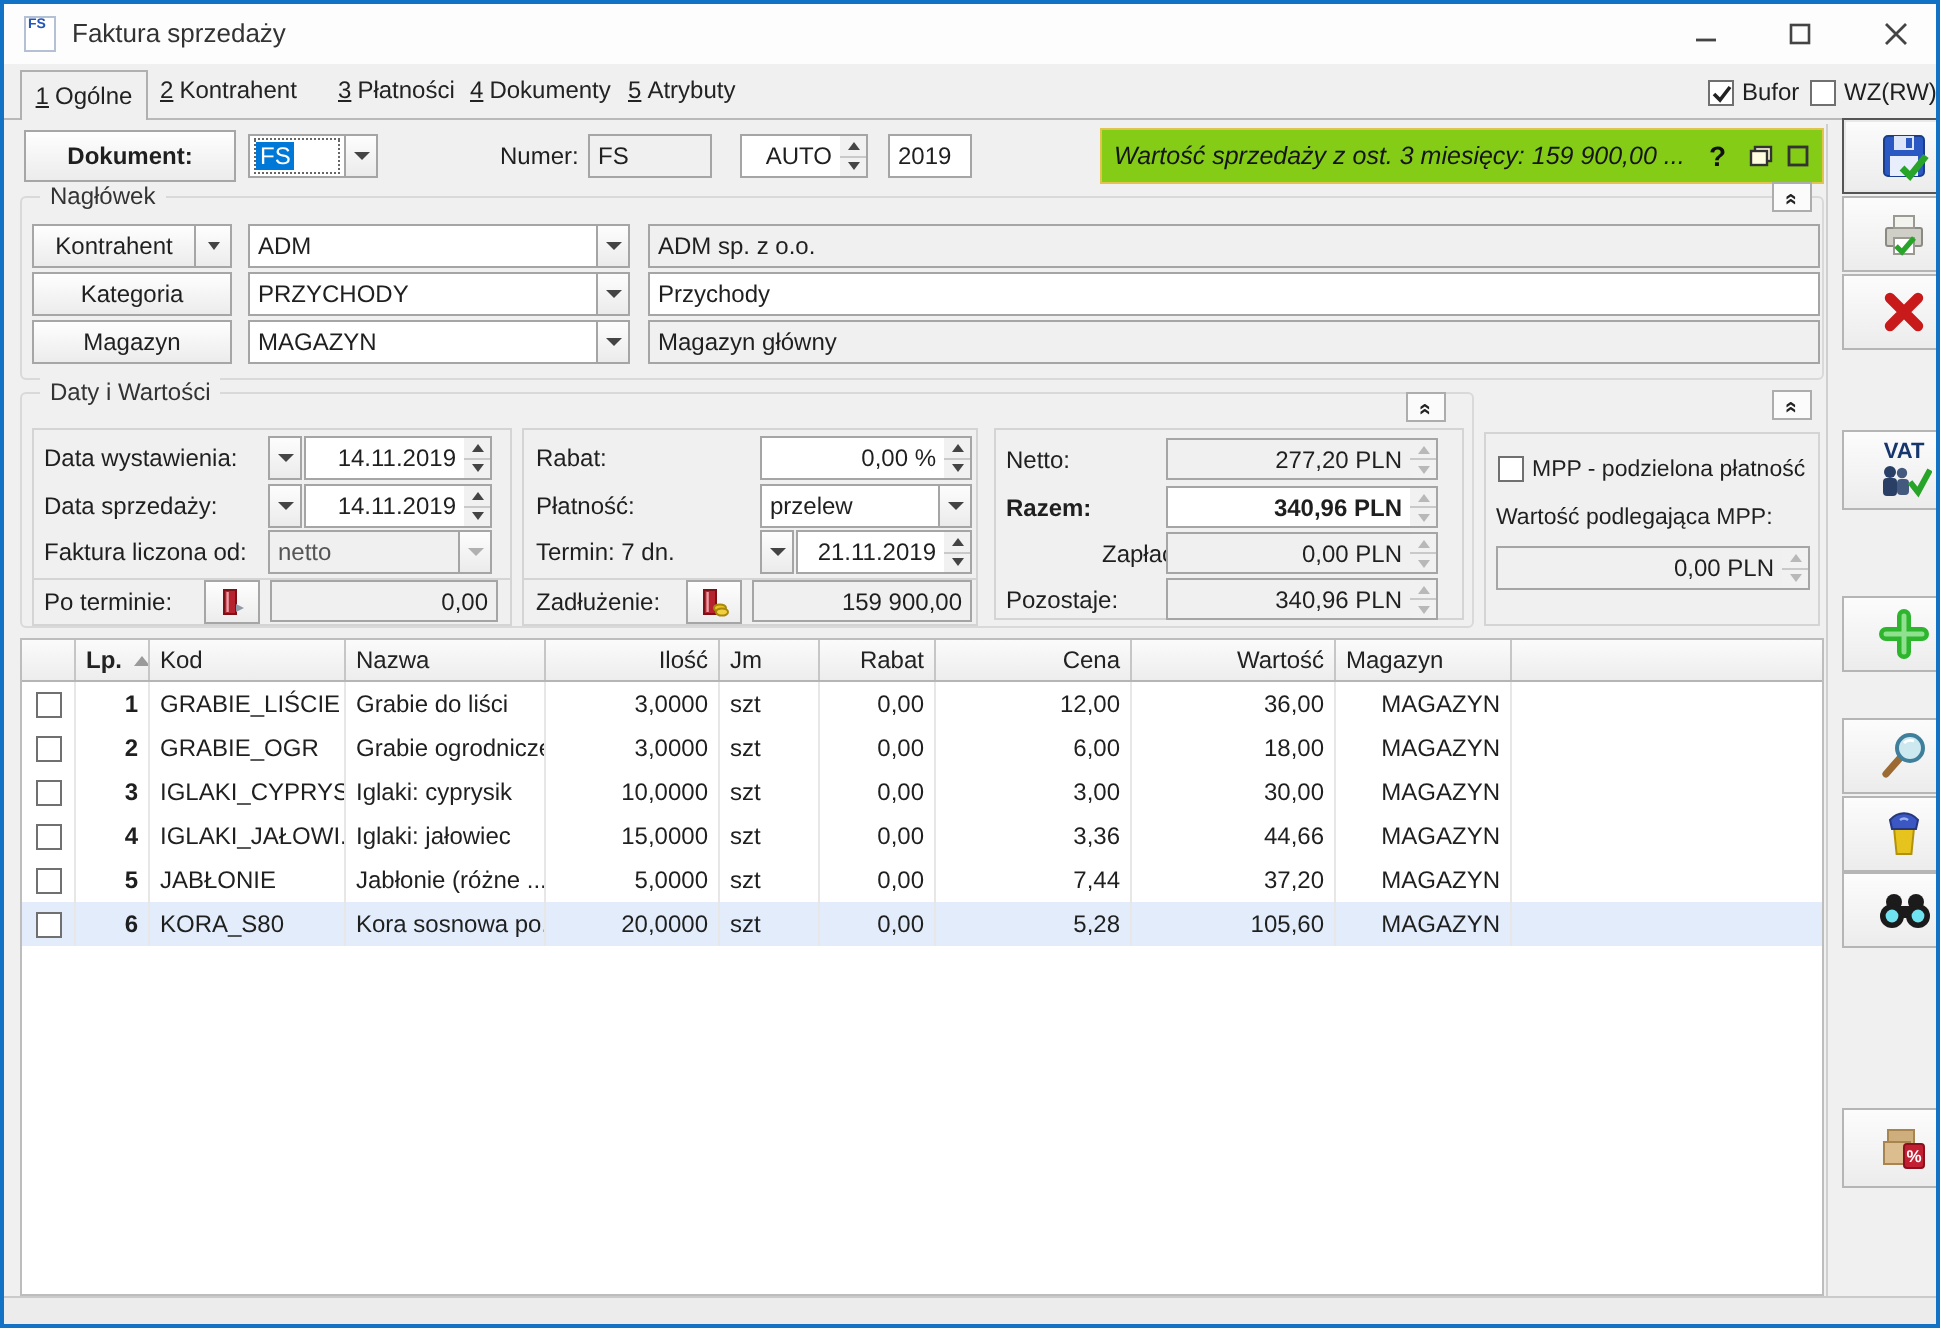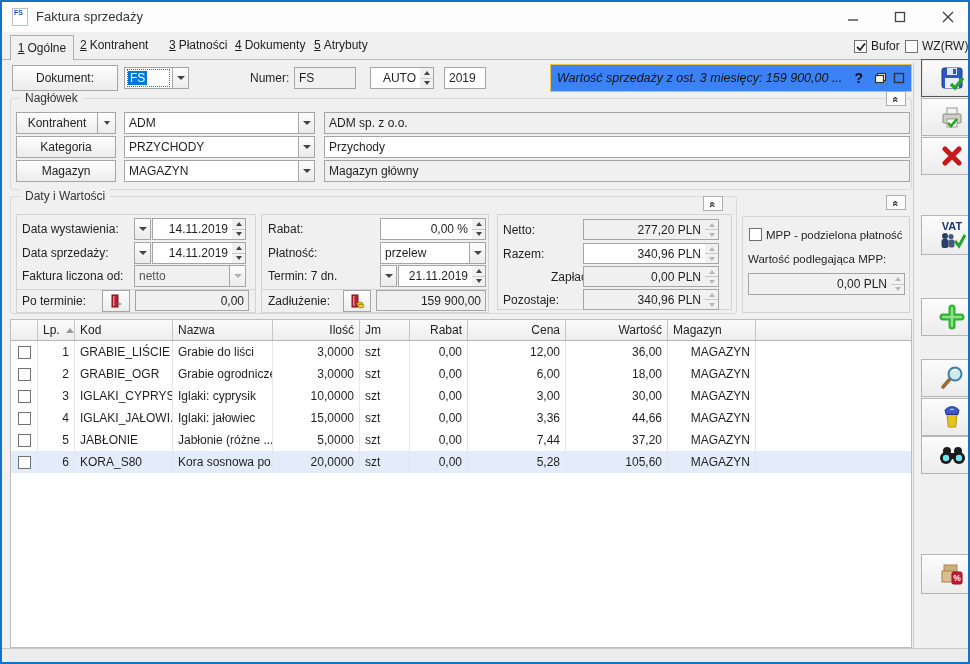--- a/index.html
+++ b/index.html
@@ -39,44 +39,44 @@
   .ca .td2 { border-left-width:4px; border-right-width:4px; border-top-width:4px; }
   .ca.dis .td2 { border-top-color:#b0b0b0; }
 
   .group { position:absolute; border:1px solid #d9d9d9; border-radius:3px; }
   .group-legend { position:absolute; background:#f0f0f0; padding:0 5px; color:#333; z-index:3; }
   .panel { position:absolute; border:1px solid #d4d4d4; }
   .chev { position:absolute; width:20px; height:15px; border:1px solid #adadad; background:#fbfbfb; display:flex; align-items:center; justify-content:center; z-index:4; }
   .chev i { display:inline-block; transform:rotate(90deg); font-style:normal; font-weight:bold; font-size:11px; color:#222; letter-spacing:-1px; line-height:10px; }
   .chev i::before { content:"«"; }
   .lbl { position:absolute; white-space:nowrap; color:#1f1f1f; }
-  .bold { font-weight:normal;text-align:right; }
-
-  
-  .notice { position:absolute; left:548px; top:62px; width:362px; height:28px; background:#3b82f6; border:1px solid #e0c44f; display:flex; align-items:center; padding:0 6px; }
+  .bold { font-weight:bold;text-align:right; }
+
+  
+  .notice { position:absolute; left:548px; top:62px; width:362px; height:28px; background:#84cc16; border:1px solid #e0c44f; display:flex; align-items:center; padding:0 6px; }
   .notice .txt { flex:1; font-style:italic; font-weight:500; font-size:12.5px; color:#151515; white-space:nowrap; overflow:hidden; }
   .notice .q { font-weight:bold; font-size:14px; margin:0 5px; color:#111; cursor:default; }
   .notice .nico { margin-left:6px; display:flex; align-items:center; }
 
   
   .selwrap { flex:1; height:18px; display:flex; align-items:center; outline:1px dotted #666; outline-offset:-1px; padding:0 1px; }
   .sel { background:#0078d7; color:#fff; padding:0 2px; }
 
   
   .ibtn { position:absolute; width:28px; height:22px; background:linear-gradient(180deg,#fefefe,#ececec); border:1px solid #a6a6a6; display:flex; align-items:center; justify-content:center; }
 
   
   .table { position:absolute; left:8px; top:317px; width:902px; height:329px; background:#fff; border:1px solid #bdbdbd; overflow:hidden; }
   .thead { display:flex; height:21px; background:linear-gradient(180deg,#fbfbfb,#ededed); border-bottom:1px solid #b5b5b5; }
   .th { border-right:1px solid #c6c6c6; padding:0 5px; line-height:20px; color:#222; white-space:nowrap; overflow:hidden; }
   .trow { display:flex; height:22px; background:#fff; }
   .trow.selected { background:#e2ecfa; }
   .tc { border-right:1px solid #e7e7e7; padding:0 5px; line-height:22px; white-space:nowrap; overflow:hidden; }
   .c-cb { width:27px; display:flex; align-items:center; justify-content:center; }
-  .c-lp { width:37px; } .c-kod { width:98px; } .c-naz { width:100px; } .c-il { width:87px; }
+  .c-lp { width:37px;font-weight:bold; } .c-kod { width:98px; } .c-naz { width:100px; } .c-il { width:87px; }
   .c-jm { width:50px; } .c-rab { width:58px; } .c-cen { width:98px; } .c-war { width:102px; }
   .c-mag { width:88px; } .c-fill { flex:1; border-right:none; }
   .ar { text-align:right; }
   .sortasc { display:inline-block; width:0; height:0; border-left:4px solid transparent; border-right:4px solid transparent; border-bottom:5px solid #9a9a9a; margin-left:6px; }
   .th.c-lp { display:flex; align-items:center; }
 
   
   .vsep { position:absolute; left:911px; top:60px; height:588px; width:1px; background:#cfcfcf; }
   .tbtn { position:absolute; left:919px; width:62px; border:1px solid #b5b5b5; background:linear-gradient(180deg,#fcfcfc,#ececec); display:flex; align-items:center; justify-content:center; }
   .tbtn.focus { border:1px solid #555; box-shadow:inset 0 0 0 1px #e8e8e8; }

